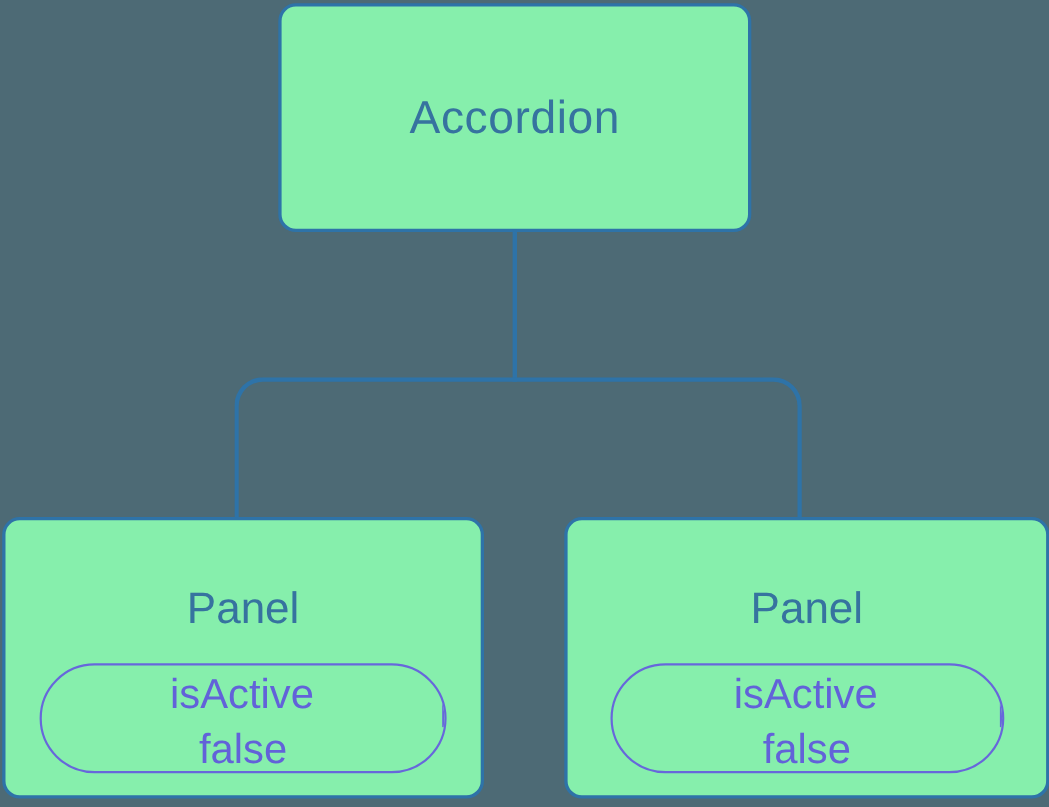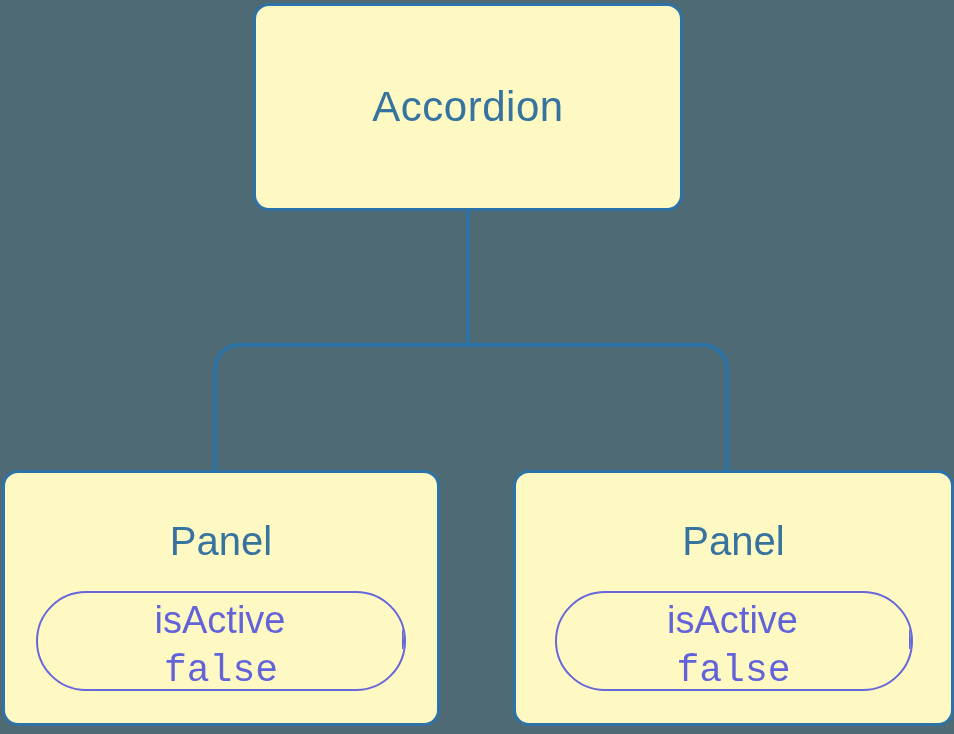--- a/index.html
+++ b/index.html
@@ -10,21 +10,21 @@
   .canvas {
     position: relative;
     width: 954px;
     height: 734px;
     background: #4D6A75;
     overflow: hidden;
   }
   
   .node {
     position: absolute;
-    background: #fef9c3;
+    background: #86efac;
     border: 3px solid #2E73A8;
     border-radius: 16px;
     box-sizing: border-box;
   }
   .node-root {
     left: 253px; top: 3px;
     width: 430px; height: 208px;
     display: flex;
     align-items: center;
     justify-content: center;
@@ -37,21 +37,21 @@
   .node-panel {
     top: 470px;
     height: 256px;
     display: flex;
     flex-direction: column;
     align-items: center;
   }
   .node-panel-left  { left: 2px;   width: 438px; }
   .node-panel-right { left: 513px; width: 441px; }
   .panel-title {
-    margin-top: 40px;
+    margin-top: 52px;
     color: #36739F;
     font-size: 40px;
     line-height: 56px;
   }
   
   .pill {
     margin-top: 22px;
     width: 370px;
     height: 100px;
     border: 2.5px solid #6767DB;
@@ -67,21 +67,21 @@
     display: flex;
     align-items: center;
     justify-content: center;
     color: #6262D9;
     font-size: 38px;
   }
   .pill-key {
     flex: 0 0 58%;
     border-right: 2.5px solid #6767DB;
   }
-  .pill-value { flex: 1 1 auto; font-family: Liberation Mono, monospace; }
+  .pill-value { flex: 1 1 auto; }
   
   .stem {
     position: absolute;
     left: 466px; top: 209px;
     width: 4px; height: 138px;
     background: #2E73A8;
   }
   .bracket {
     position: absolute;
     left: 213px; top: 343px;

